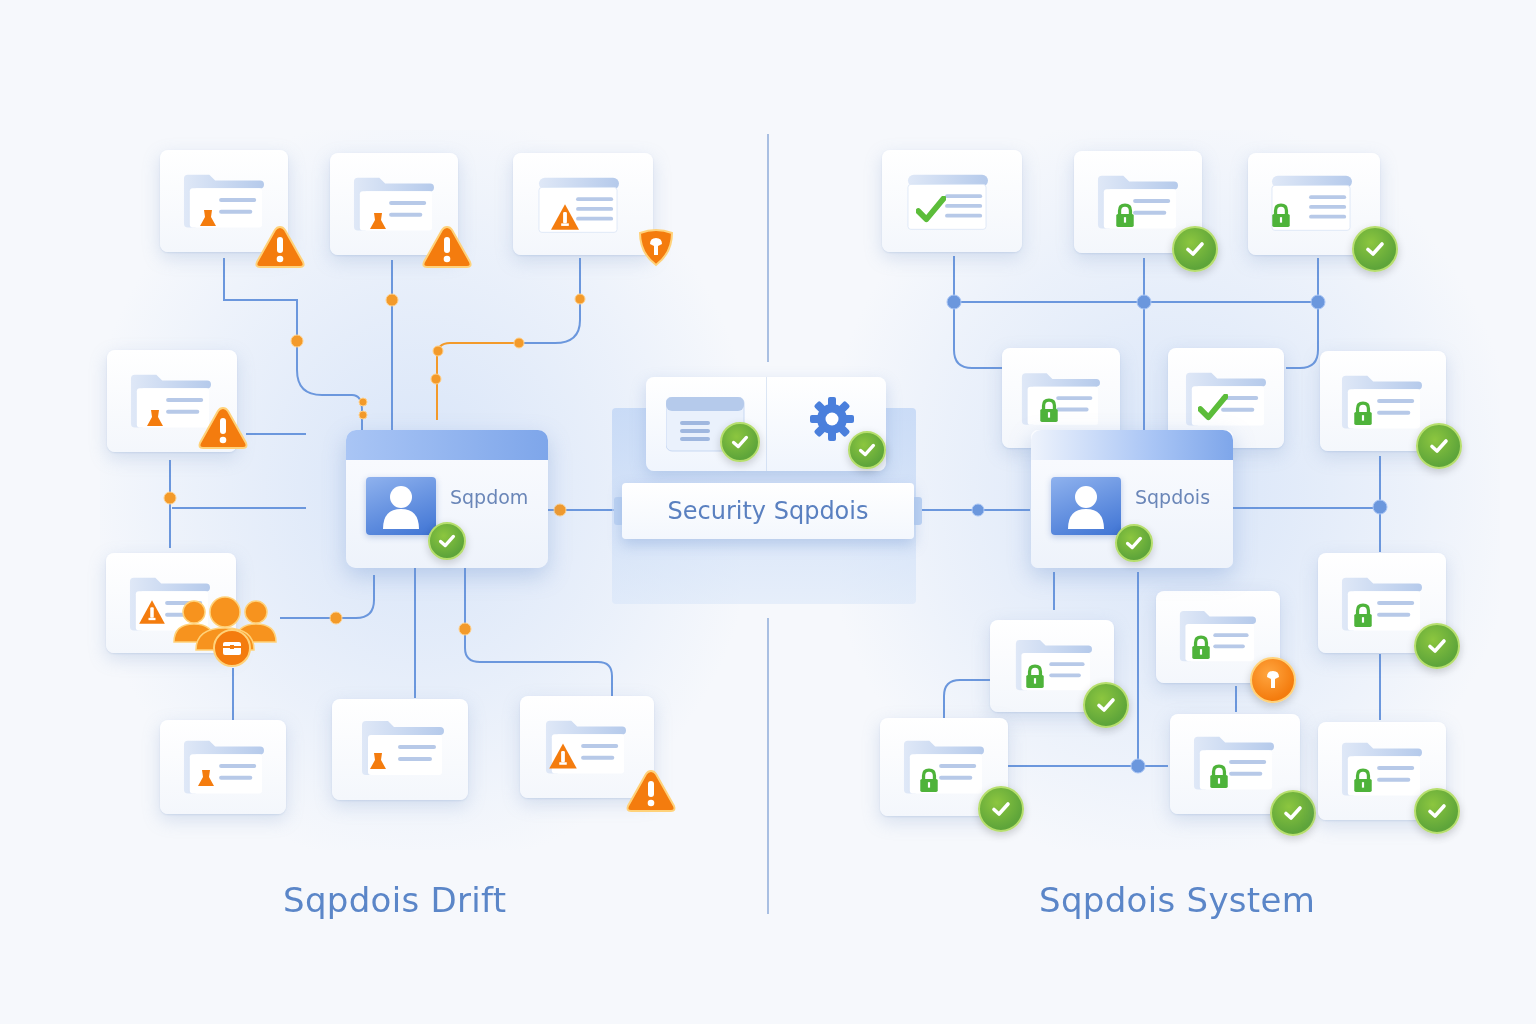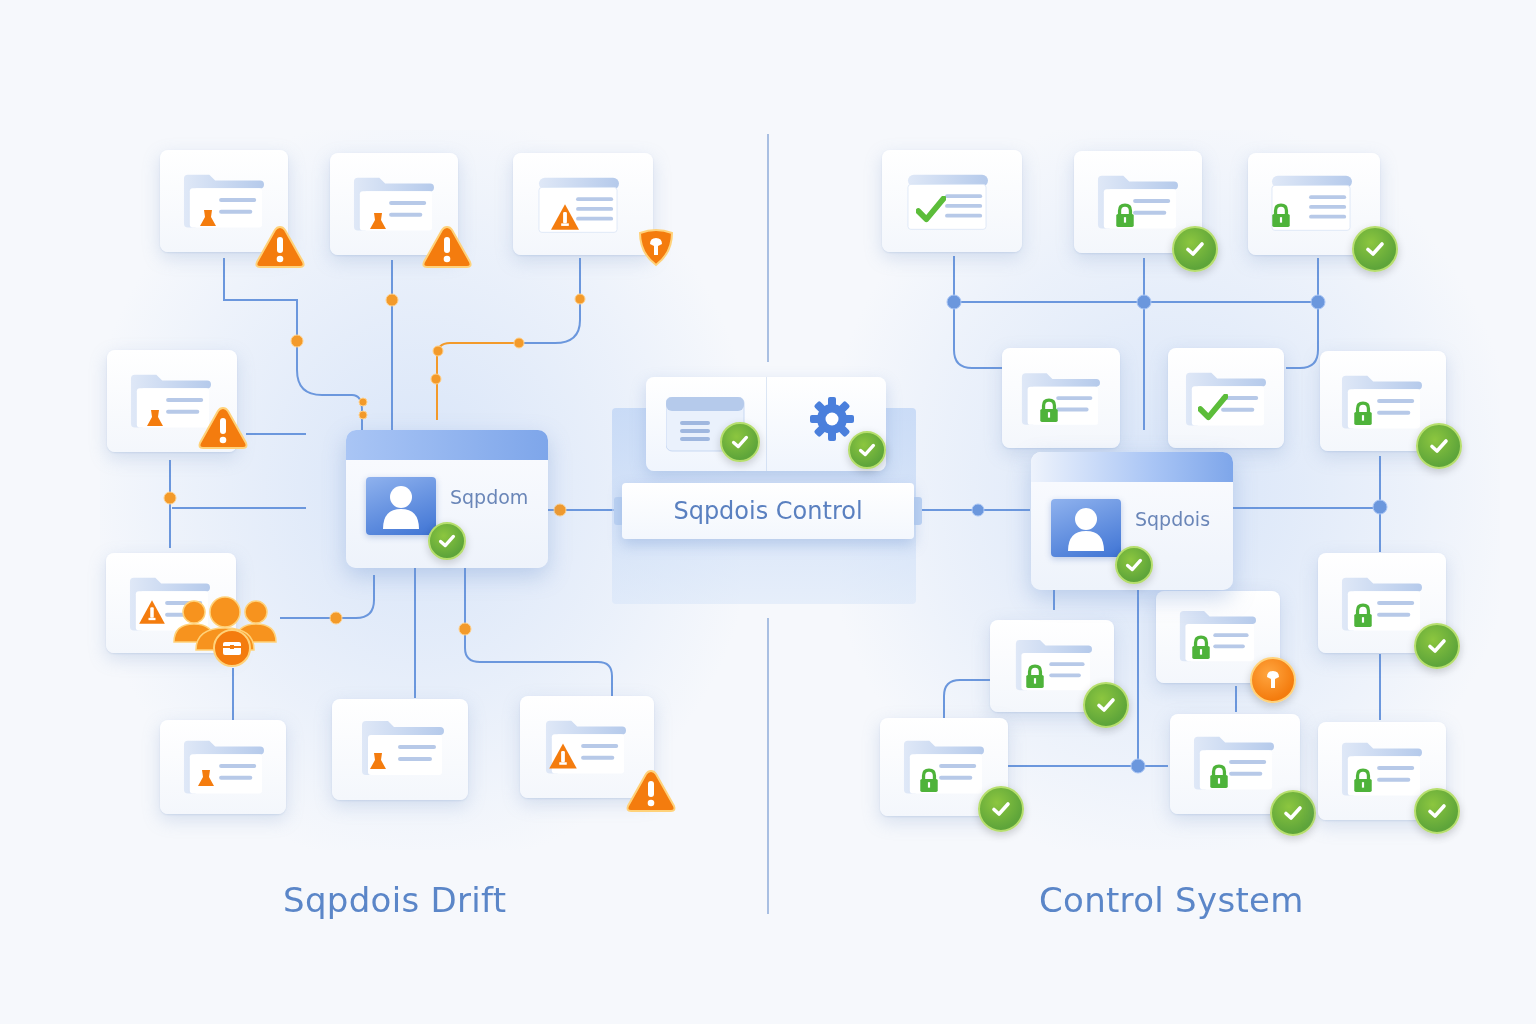--- a/index.html
+++ b/index.html
@@ -344,21 +344,21 @@
     <circle cx="24" cy="24" r="6.5" fill="#fff"></circle>
   </svg>
   <div class="badge ok" style="left:202px;top:54px;width:34px;height:34px;">
       <svg width="22" height="22">
         <use href="#check-white"></use>
       </svg>
     </div>
 </div>
 <div class="tab-l"></div>
 <div class="tab-r"></div>
-<div class="control-bar">Sqpdois Control</div>
+<div class="control-bar">Security Sqpdois</div>
 
 <div class="card" style="left:882px;top:150px;width:140px;height:102px;">
   <svg class="doc" style="left:24px;top:24px;">
       <use href="#window"></use>
     </svg>
   <svg style="position:absolute;left:34px;top:46px;width:30px;height:28px;">
       <use href="#check-green"></use>
     </svg>
 </div>
 
@@ -499,30 +499,30 @@
   <svg style="position:absolute;left:34px;top:46px;width:22px;height:24px;">
       <use href="#lock"></use>
     </svg>
 </div>
 <div class="badge ok" style="left:1414px;top:788px;">
     <svg width="24" height="24">
       <use href="#check-white"></use>
     </svg>
   </div>
 
-<div class="big-card right" style="left:1031px;top:452px;">
+<div class="big-card right" style="left:1031px;top:430px;border-radius:7px;">
   <div class="hdr"></div>
   <div class="avatar">
     <svg width="70" height="58" viewBox="0 0 70 58">
         <circle cx="35" cy="20" r="11" fill="#fff"></circle>
         <path d="M17 52 Q17 32 35 32 Q53 32 53 52 Z" fill="#fff"></path>
       </svg>
   </div>
   <span class="big-label">Sqpdois</span>
   <div class="badge ok" style="left:84px;top:94px;width:34px;height:34px;">
       <svg width="22" height="22">
         <use href="#check-white"></use>
       </svg>
     </div>
 </div>
 
 <div class="section-title" style="left:283px;">Sqpdois Drift</div>
-<div class="section-title" style="left:1039px;">Control System</div>
+<div class="section-title" style="left:1039px;">Sqpdois System</div>
 
 </body></html>

